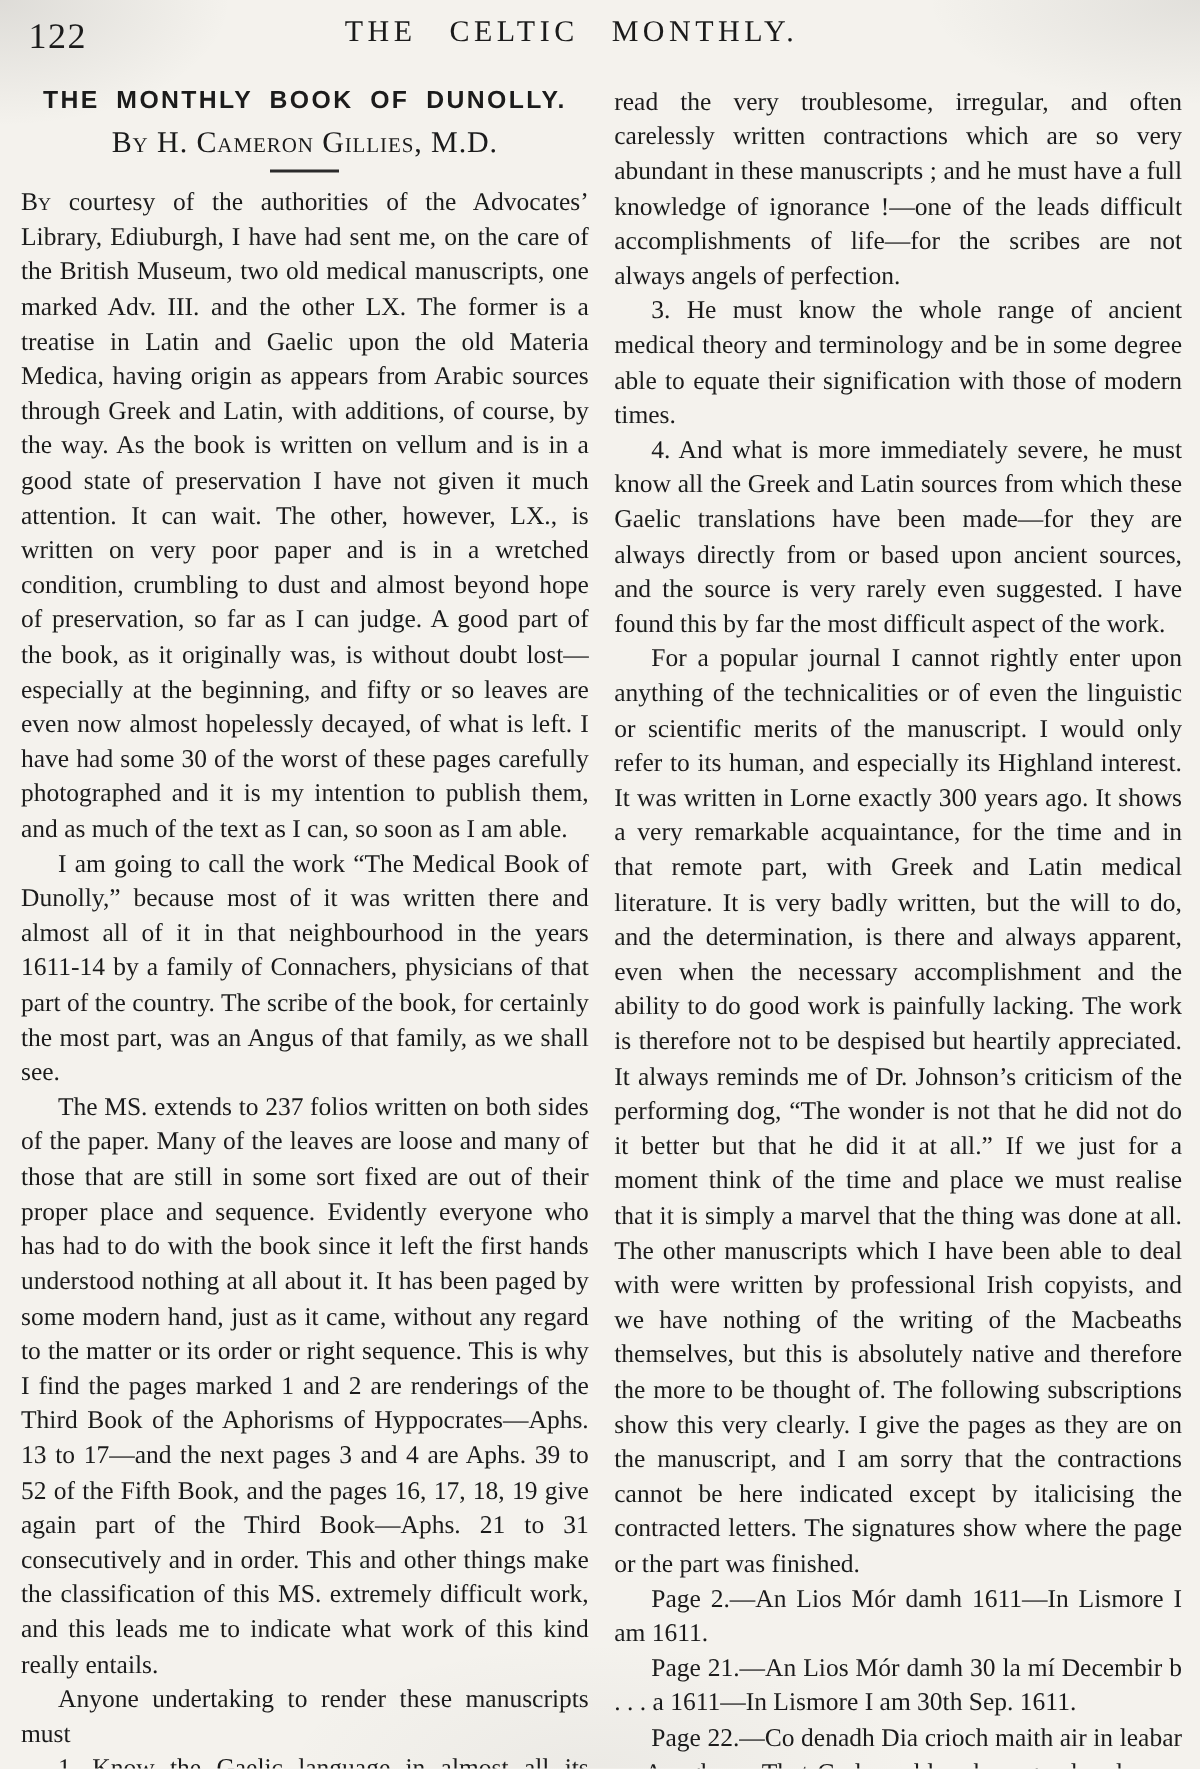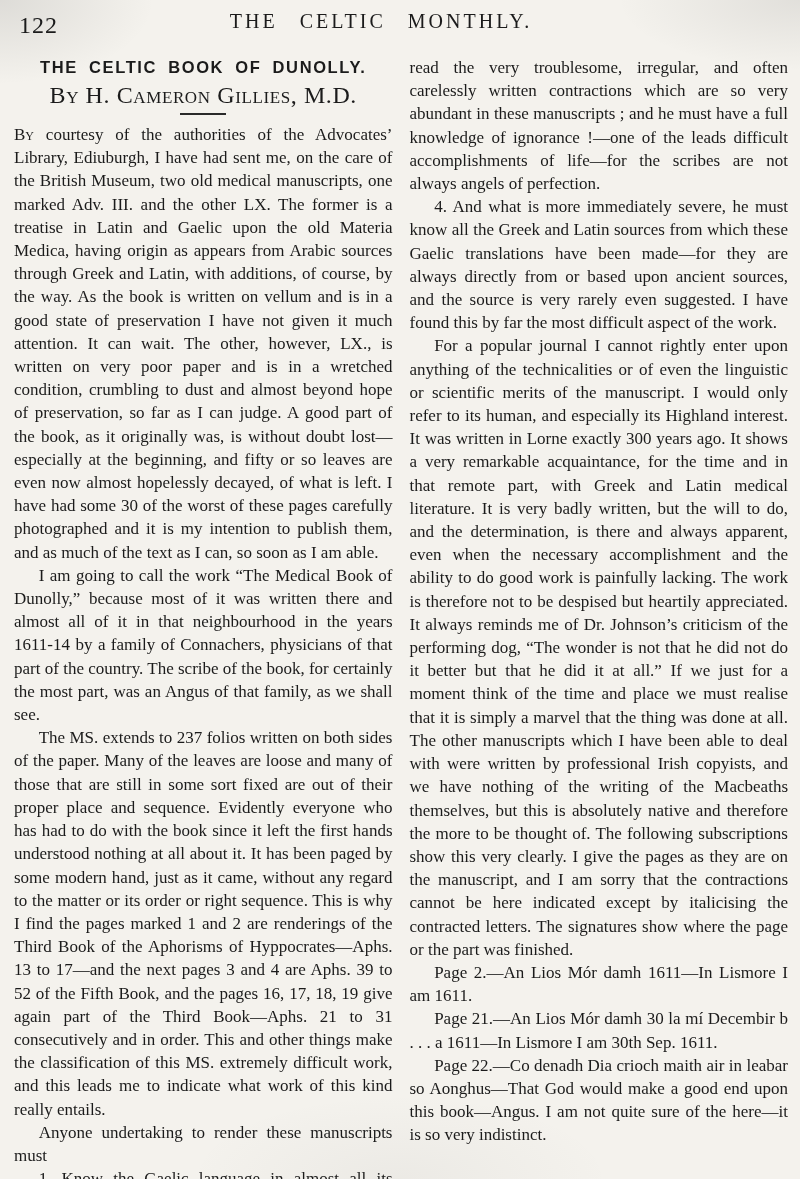--- a/index.html
+++ b/index.html
@@ -57,21 +57,21 @@
     font-family: "Liberation Sans", sans-serif;
     font-weight: bold;
     font-size: 16.5px;
     letter-spacing: 1.6px;
     word-spacing: 5px;
     line-height: 20px;
   }
   .byline {
     text-align: center;
     font-variant: small-caps;
-    font-size: 24px;
+    font-size: 20px;
     letter-spacing: 0.6px;
     line-height: 22px;
   }
   .byline-rule {
     width: 46px;
     height: 0;
     border: none;
     border-top: 2px solid #2a2a2a;
     margin: 7px auto 8px auto;
   }
@@ -87,35 +87,36 @@
 <div class="page">
 
   <div class="masthead">
     <span class="page-number">122</span>
     <span class="journal-title">THE  CELTIC  MONTHLY.</span>
   </div>
 
   <div class="cols">
 
     <div class="col">
-      <h1 class="article-title">THE CELTIC BOOK OF DUNOLLY.</h1>
+      <h1 class="article-title">THE MONTHLY BOOK OF DUNOLLY.</h1>
       <div class="byline">By H. Cameron Gillies, M.D.</div>
       <hr class="byline-rule">
       <div id="col-left-paras">
           <p class="para"><span class="sc">By</span> courtesy of the authorities of the Advocates’ Library, Ediuburgh, I have had sent me, on the care of the British Museum, two old medical manuscripts, one marked Adv. III. and the other LX.  The former is a treatise in Latin and Gaelic upon the old Materia Medica, having origin as appears from Arabic sources through Greek and Latin, with additions, of course, by the way.  As the book is written on vellum and is in a good state of preservation I have not given it much attention.  It can wait.  The other, however, LX., is written on very poor paper and is in a wretched condition, crumbling to dust and almost beyond hope of preservation, so far as I can judge.  A good part of the book, as it originally was, is without doubt lost—especially at the beginning, and fifty or so leaves are even now almost hopelessly decayed, of what is left.  I have had some 30 of the worst of these pages carefully photographed and it is my intention to publish them, and as much of the text as I can, so soon as I am able.</p>
           <p class="para indent">I am going to call the work “The Medical Book of Dunolly,” because most of it was written there and almost all of it in that neighbourhood in the years 1611-14 by a family of Connachers, physicians of that part of the country.  The scribe of the book, for certainly the most part, was an Angus of that family, as we shall see.</p>
           <p class="para indent">The MS. extends to 237 folios written on both sides of the paper.  Many of the leaves are loose and many of those that are still in some sort fixed are out of their proper place and sequence.  Evidently everyone who has had to do with the book since it left the first hands understood nothing at all about it.  It has been paged by some modern hand, just as it came, without any regard to the matter or its order or right sequence.  This is why I find the pages marked 1 and 2 are renderings of the <span class="ital">Third</span> Book of the Aphorisms of Hyppocrates—Aphs. 13 to 17—and the next pages 3 and 4 are Aphs. 39 to 52 of the <span class="ital">Fifth</span> Book, and the pages 16, 17, 18, 19 give again part of the <span class="ital">Third</span> Book—Aphs. 21 to 31 consecutively and in order.  This and other things make the classification of this MS. extremely difficult work, and this leads me to indicate what work of this kind really entails.</p>
           <p class="para indent">Anyone undertaking to render these manuscripts must</p>
           <p class="para indent">1. Know the Gaelic language in almost all its history—a very big task.</p>
         </div>
     </div>
 
     <div class="col">
       <div id="col-right-paras">
           <p class="para">read the very troublesome, irregular, and often carelessly written contractions which are so very abundant in these manuscripts ; and he must have a full knowledge of ignorance !—one of the leads difficult accomplishments of life—for the scribes are not always angels of perfection.</p>
+          <p class="para indent">3. He must know the whole range of ancient medical theory and terminology and be in some degree able to equate their signification with those of modern times.</p>
           <p class="para indent">4. And what is more immediately severe, he must know all the Greek and Latin sources from which these Gaelic translations have been made—for they are always directly from or based upon ancient sources, and the source is very rarely even suggested.  I have found this by far the most difficult aspect of the work.</p>
           <p class="para indent">For a popular journal I cannot rightly enter upon anything of the technicalities or of even the linguistic or scientific merits of the manuscript.  I would only refer to its human, and especially its Highland interest.  It was written in Lorne exactly 300 years ago.  It shows a very remarkable acquaintance, for the time and in that remote part, with Greek and Latin medical literature.  It is very badly written, but the <span class="ital">will</span> to do, and the determination, is there and always apparent, even when the necessary accomplishment and the ability to do good work is painfully lacking.  The work is therefore not to be despised but heartily appreciated.  It always reminds me of Dr. Johnson’s criticism of the performing dog, “The wonder is not that he did not do it better but that he did it at all.”  If we just for a moment think of the time and place we must realise that it is simply a marvel that the thing was done at all.  The other manuscripts which I have been able to deal with were written by professional Irish copyists, and we have nothing of the writing of the Macbeaths themselves, but this is absolutely native and therefore the more to be thought of.  The following <span class="ital">subscriptions</span> show this very clearly.  I give the pages as they are on the manuscript, and I am sorry that the contractions cannot be here indicated except by italicising the contracted letters.  The signatures show where the page or the part was finished.</p>
           <p class="para indent">Page 2.—An Lios M<span class="ital">ór</span> dam<span class="ital">h</span> 1611—<span class="ital">In Lismore I am 1611.</span></p>
           <p class="para indent">Page 21.—An Lios M<span class="ital">ór</span> dam<span class="ital">h</span> 30 la mí Dece<span class="ital">m</span>bir b . . . a 1611—<span class="ital">In Lismore I am 30th Sep. 1611.</span></p>
           <p class="para indent">Page 22.—Co den<span class="ital">adh</span> Dia crioc<span class="ital">h</span> maith air in leaba<span class="ital">r</span> so Aonghus—<span class="ital">That God would make a good end upon this book—Angus.</span>  I am not quite sure of the  here—it is so very indistinct.</p>
         </div>
     </div>
 
   </div>
 

